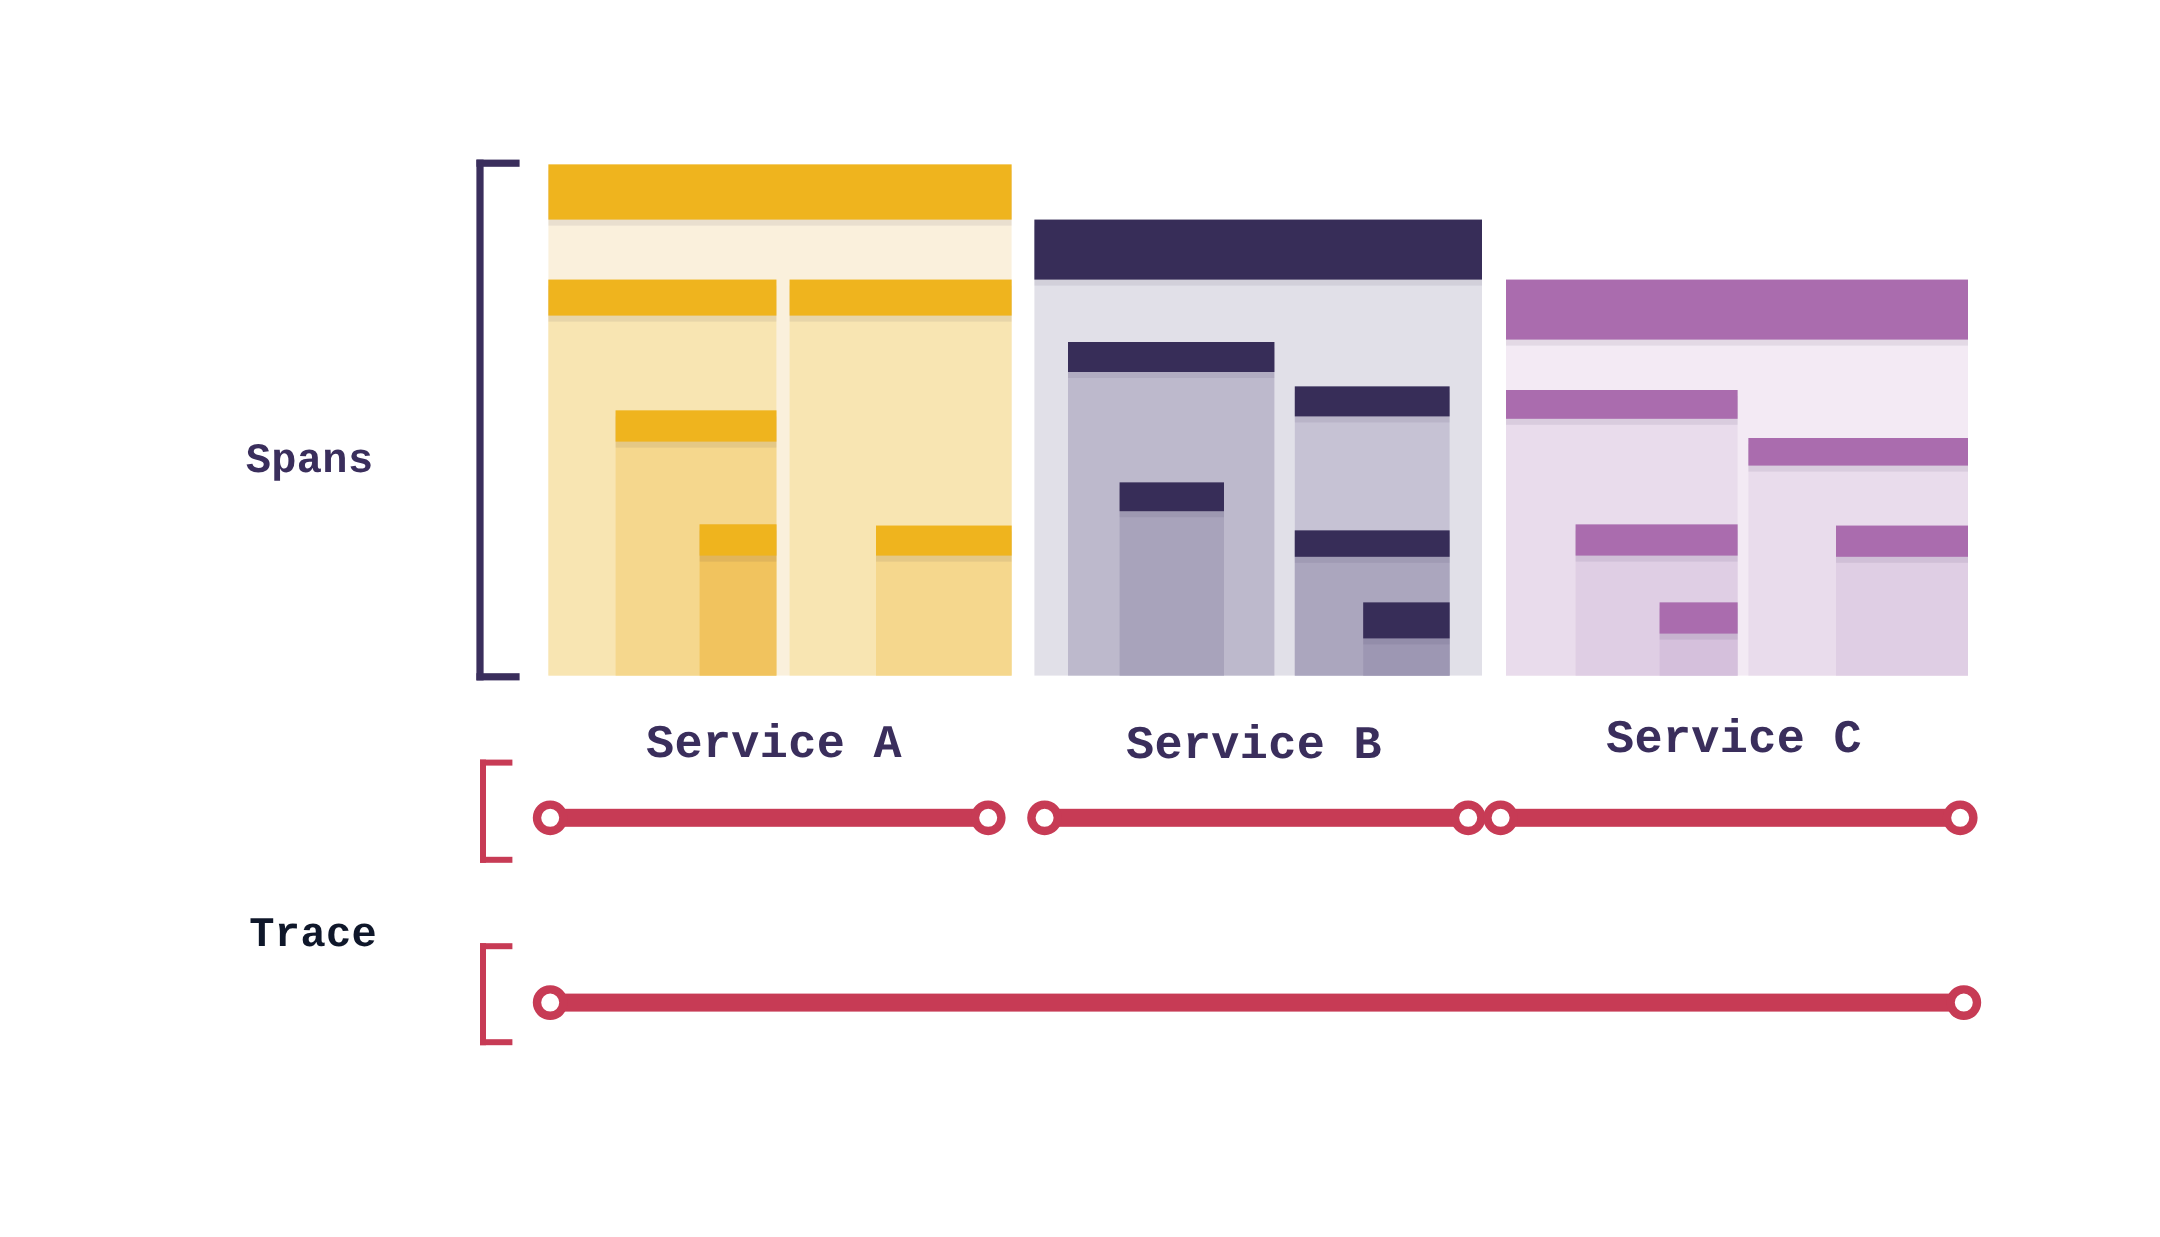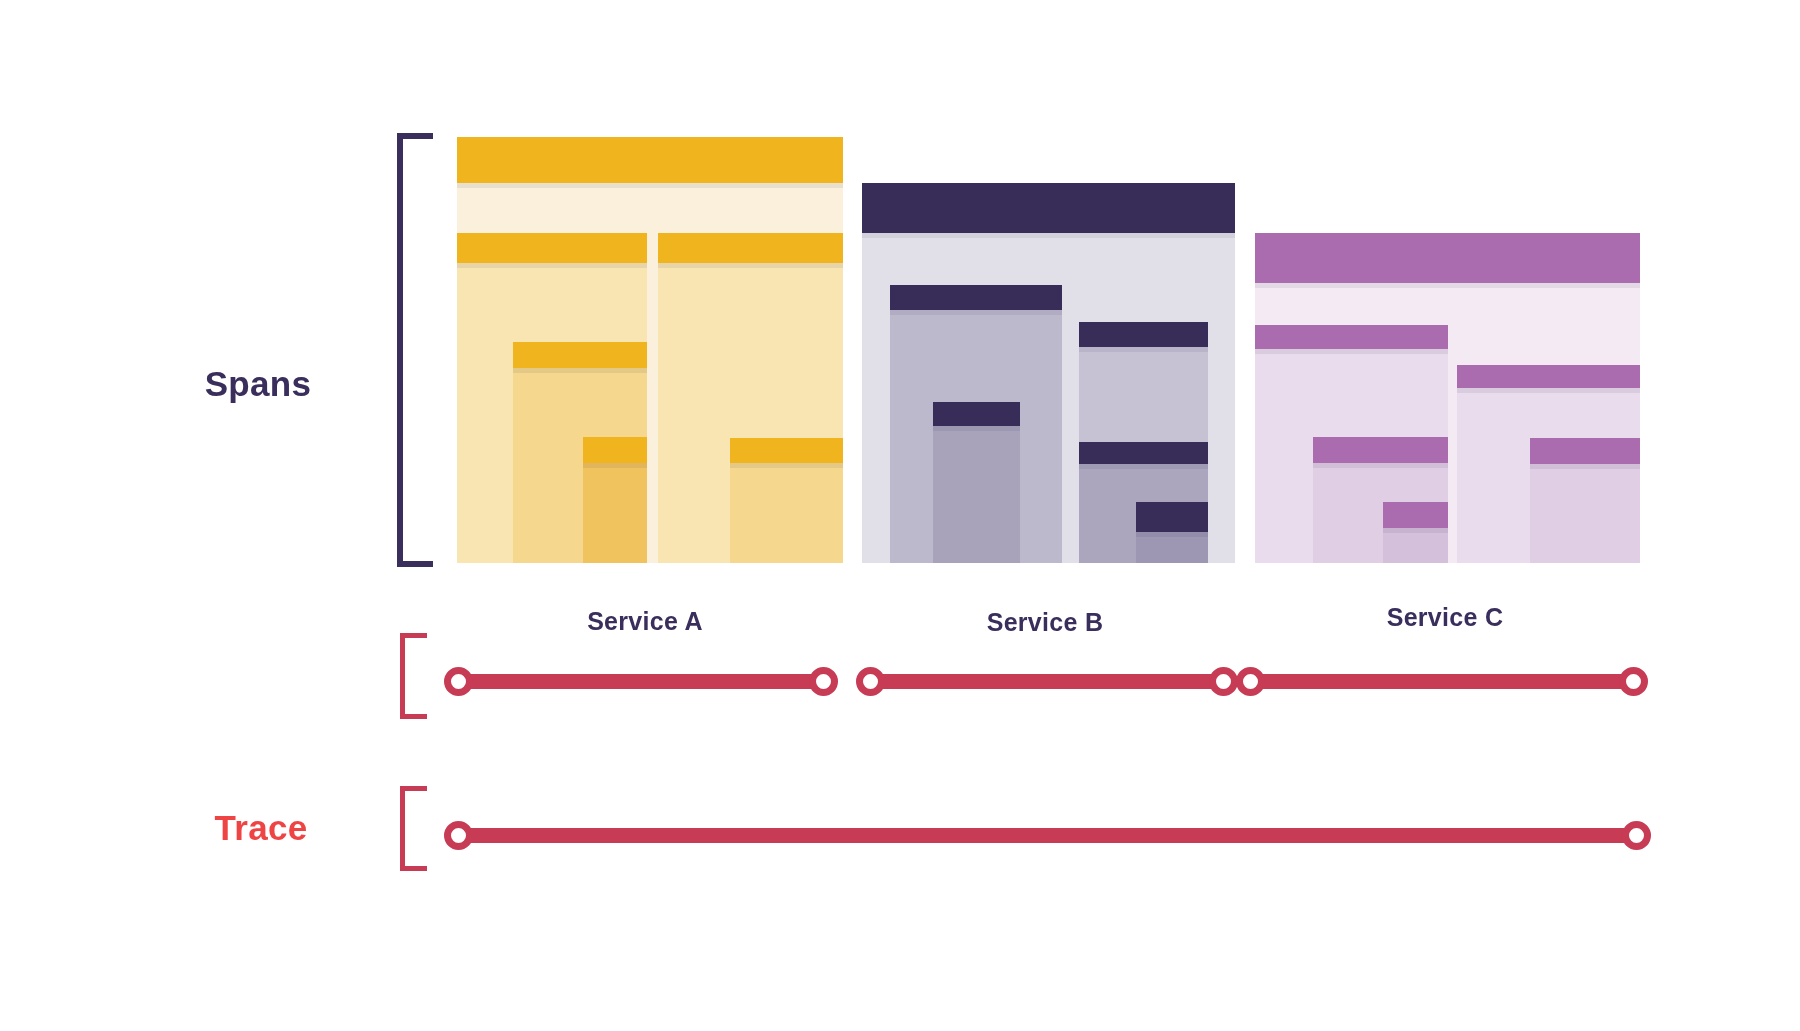--- a/index.html
+++ b/index.html
@@ -1,52 +1,52 @@
 <!DOCTYPE html>
 <html><head>
 <meta charset="utf-8">
 <style>
   html,body{margin:0;padding:0;background:#ffffff;}
   .canvas{
     position:relative;
     width:1800px;height:1031px;
     background:#ffffff;
     overflow:hidden;
-    font-family:Liberation Sans, sans-serif;
+    font-family:Liberation Mono, monospace;
   }
   .abs{position:absolute;}
   .row-label{
     position:absolute;
     transform:translate(-50%,-50%);
     font-size:35px;
     font-weight:700;
     letter-spacing:.3px;
     white-space:nowrap;
   }
   .service-label{
     position:absolute;
     transform:translate(-50%,-50%);
-    font-size:25px;
+    font-size:39px;
     font-weight:700;
     letter-spacing:.3px;
     white-space:nowrap;
   }
   .span-body{position:absolute;}
   .span-header{position:absolute;box-shadow:0 5px 0 rgba(40,20,60,0.08);}
   .bracket-part{position:absolute;}
   .tl-line{position:absolute;}
   .tl-circle{position:absolute;border-radius:50%;box-sizing:border-box;}
 </style>
 </head>
 <body>
 
 <div class="canvas">
 
   <div class="row-label" style="left: 258px; top: 384px; color: rgb(58, 46, 92);">Spans</div>
-  <div class="row-label" style="left: 261px; top: 828px; color: #ef4444;">Trace</div>
+  <div class="row-label" style="left: 261px; top: 779px; color: #0f172a;">Trace</div>
 
   <div id="bracket-layer" class="abs" style="left:0;top:0;">
       <div class="bracket-part" style="left: 397px; top: 133px; width: 6px; height: 434px; background: rgb(58, 46, 92);"></div>
       <div class="bracket-part" style="left: 397px; top: 133px; width: 36px; height: 6px; background: rgb(58, 46, 92);"></div>
       <div class="bracket-part" style="left: 397px; top: 561px; width: 36px; height: 6px; background: rgb(58, 46, 92);"></div>
       <div class="bracket-part" style="left: 400px; top: 633px; width: 5px; height: 86px; background: rgb(199, 59, 85);"></div>
       <div class="bracket-part" style="left: 400px; top: 633px; width: 27px; height: 5px; background: rgb(199, 59, 85);"></div>
       <div class="bracket-part" style="left: 400px; top: 714px; width: 27px; height: 5px; background: rgb(199, 59, 85);"></div>
       <div class="bracket-part" style="left: 400px; top: 786px; width: 5px; height: 85px; background: rgb(199, 59, 85);"></div>
       <div class="bracket-part" style="left: 400px; top: 786px; width: 27px; height: 5px; background: rgb(199, 59, 85);"></div>

